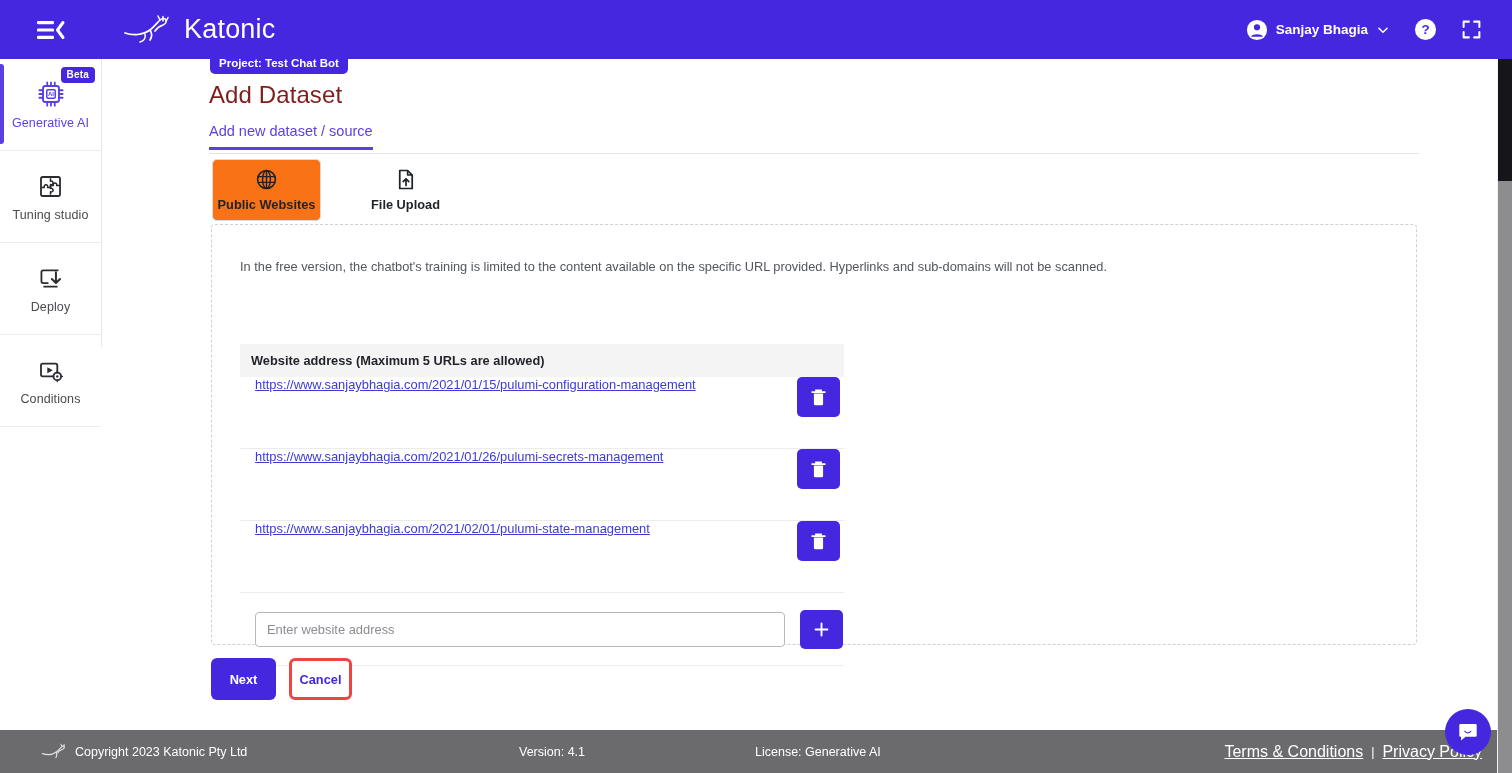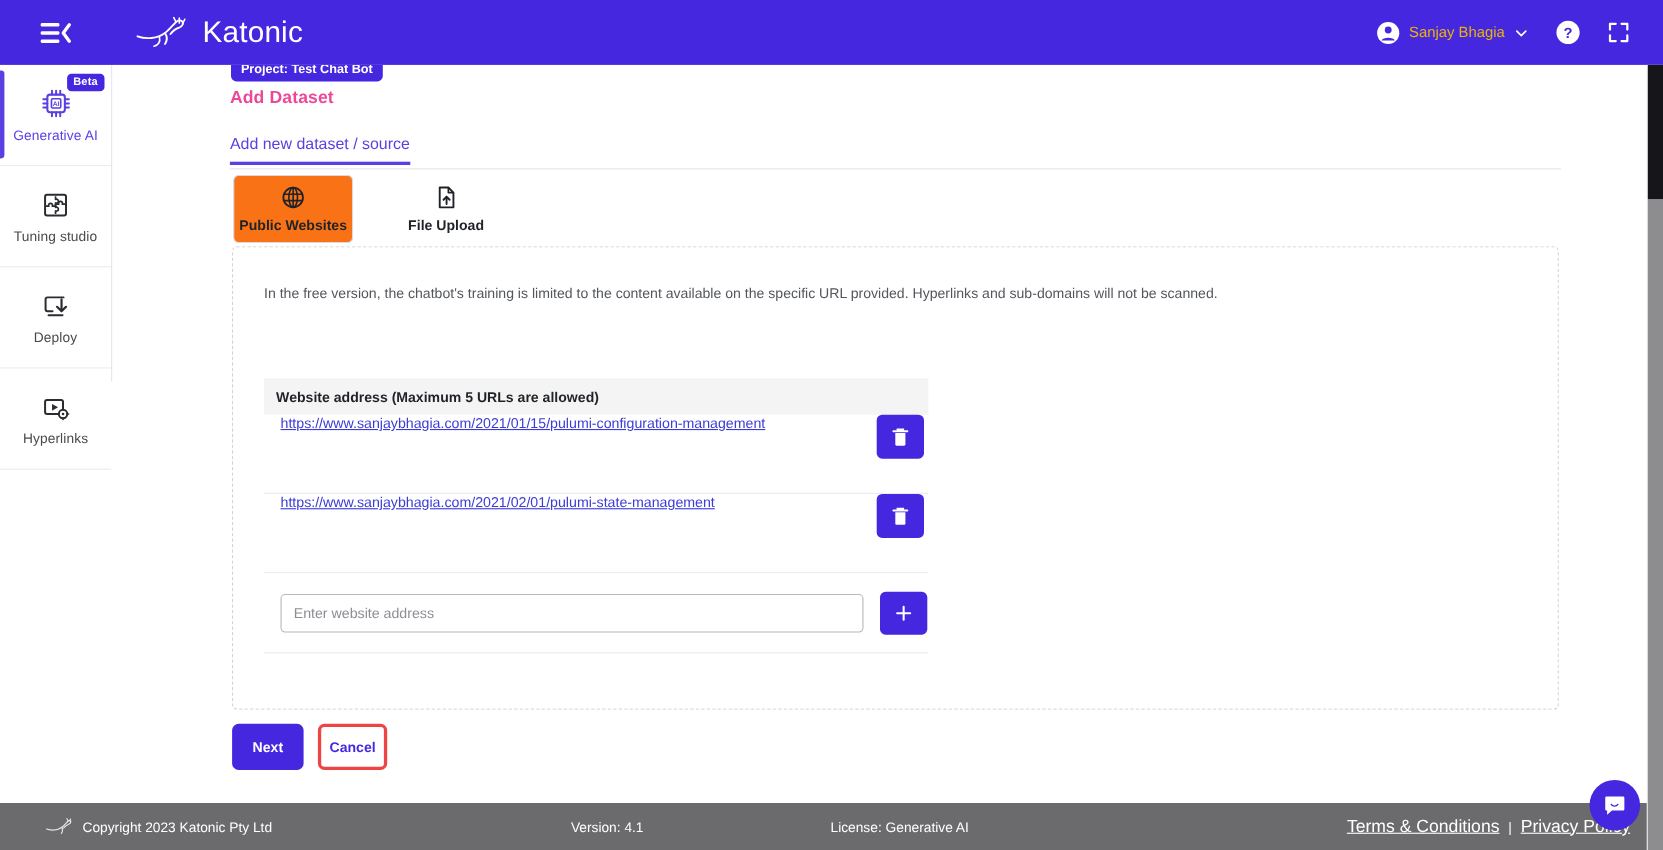--- a/index.html
+++ b/index.html
@@ -40,21 +40,21 @@
     color: #fff; font-size: 27px; letter-spacing: .2px;
     font-weight: 400;
   }
   .header-right {
     margin-left: auto; margin-right: 30px;
     display: flex; align-items: center; gap: 24px;
   }
   .user-chip {
     display: flex; align-items: center; gap: 8px; cursor: pointer;
   }
-  .user-name { color: #eab308; font-size: 13.5px; }
+  .user-name { color: #ffffff; font-size: 13.5px; font-weight: bold; }
   .help-btn, .fs-btn { cursor: pointer; display: flex; align-items: center; }
 
   
   .sidebar {
     position: absolute; top: 59px; left: 0;
     width: 102px; height: 288px;
     background: #fff;
     border-right: 1px solid #e6e6e9;
     z-index: 20;
   }
@@ -92,21 +92,21 @@
   }
   .breadcrumb-chip {
     position: absolute; left: 108px; top: -6px;
     background: #4527e0; color: #fff;
     font-size: 11.5px; font-weight: 700;
     padding: 4px 9px 5px; border-radius: 5px;
     white-space: nowrap;
   }
   .page-title {
     position: absolute; left: 107px; top: 22px;
-    font-size: 16px; font-weight: 700; color: #ec4899;
+    font-size: 24px; font-weight: 400; color: #7f1d1d;
     letter-spacing: .1px;
   }
   
   .tabstrip {
     position: absolute; left: 107px; top: 64px;
     width: 1210px; height: 31px;
     border-bottom: 1px solid #e4e4e8;
   }
   .tab-active {
     position: absolute; left: 0; top: 0;
@@ -356,21 +356,21 @@
     <div class="side-item">
       <svg width="29" height="29" viewBox="0 0 32 32">
         <rect x="5.5" y="8.5" width="18" height="14" rx="2" stroke="#2a2c31" stroke-width="2" fill="none"></rect>
         <path d="M12.5 12.5 L18.5 15.8 L12.5 19.1 Z" fill="#2a2c31"></path>
         <circle cx="23.5" cy="22.5" r="4.2" fill="#fff" stroke="#2a2c31" stroke-width="2"></circle>
         <circle cx="23.5" cy="22.5" r="1.3" fill="#2a2c31"></circle>
         <g stroke="#2a2c31" stroke-width="1.6" stroke-linecap="round">
           <path d="M23.5 16.9 V18.4 M23.5 26.6 V28.1 M17.9 22.5 H19.4 M27.6 22.5 H29.1"></path>
         </g>
       </svg>
-      <span class="side-label">Hyperlinks</span>
+      <span class="side-label">Conditions</span>
     </div>
   </div>
 
   <div class="main">
 
     <div class="breadcrumb-chip">Project: Test Chat Bot</div>
     <div class="page-title">Add Dataset</div>
 
     <div class="tabstrip">
       <div class="tab-active">Add new dataset / source</div>
@@ -407,20 +407,29 @@
         <div class="url-row">
           <span class="url-link">https://www.sanjaybhagia.com/2021/01/15/pulumi-configuration-management</span>
           <div class="del-btn">
             <svg width="17" height="19" viewBox="0 0 20 22">
               <path d="M2.5 4.6 H17.5 M7 4.6 V2.6 h6 v2" stroke="#fff" stroke-width="2" fill="none" stroke-linecap="round"></path>
               <path d="M4.6 6.4 h10.8 v12.2 a1.4 1.4 0 0 1 -1.4 1.4 H6 a1.4 1.4 0 0 1 -1.4 -1.4 Z" fill="#fff"></path>
             </svg>
           </div>
         </div>
 
+        <div class="url-row">
+          <span class="url-link">https://www.sanjaybhagia.com/2021/01/26/pulumi-secrets-management</span>
+          <div class="del-btn">
+            <svg width="17" height="19" viewBox="0 0 20 22">
+              <path d="M2.5 4.6 H17.5 M7 4.6 V2.6 h6 v2" stroke="#fff" stroke-width="2" fill="none" stroke-linecap="round"></path>
+              <path d="M4.6 6.4 h10.8 v12.2 a1.4 1.4 0 0 1 -1.4 1.4 H6 a1.4 1.4 0 0 1 -1.4 -1.4 Z" fill="#fff"></path>
+            </svg>
+          </div>
+        </div>
 
         <div class="url-row">
           <span class="url-link">https://www.sanjaybhagia.com/2021/02/01/pulumi-state-management</span>
           <div class="del-btn">
             <svg width="17" height="19" viewBox="0 0 20 22">
               <path d="M2.5 4.6 H17.5 M7 4.6 V2.6 h6 v2" stroke="#fff" stroke-width="2" fill="none" stroke-linecap="round"></path>
               <path d="M4.6 6.4 h10.8 v12.2 a1.4 1.4 0 0 1 -1.4 1.4 H6 a1.4 1.4 0 0 1 -1.4 -1.4 Z" fill="#fff"></path>
             </svg>
           </div>
         </div>

